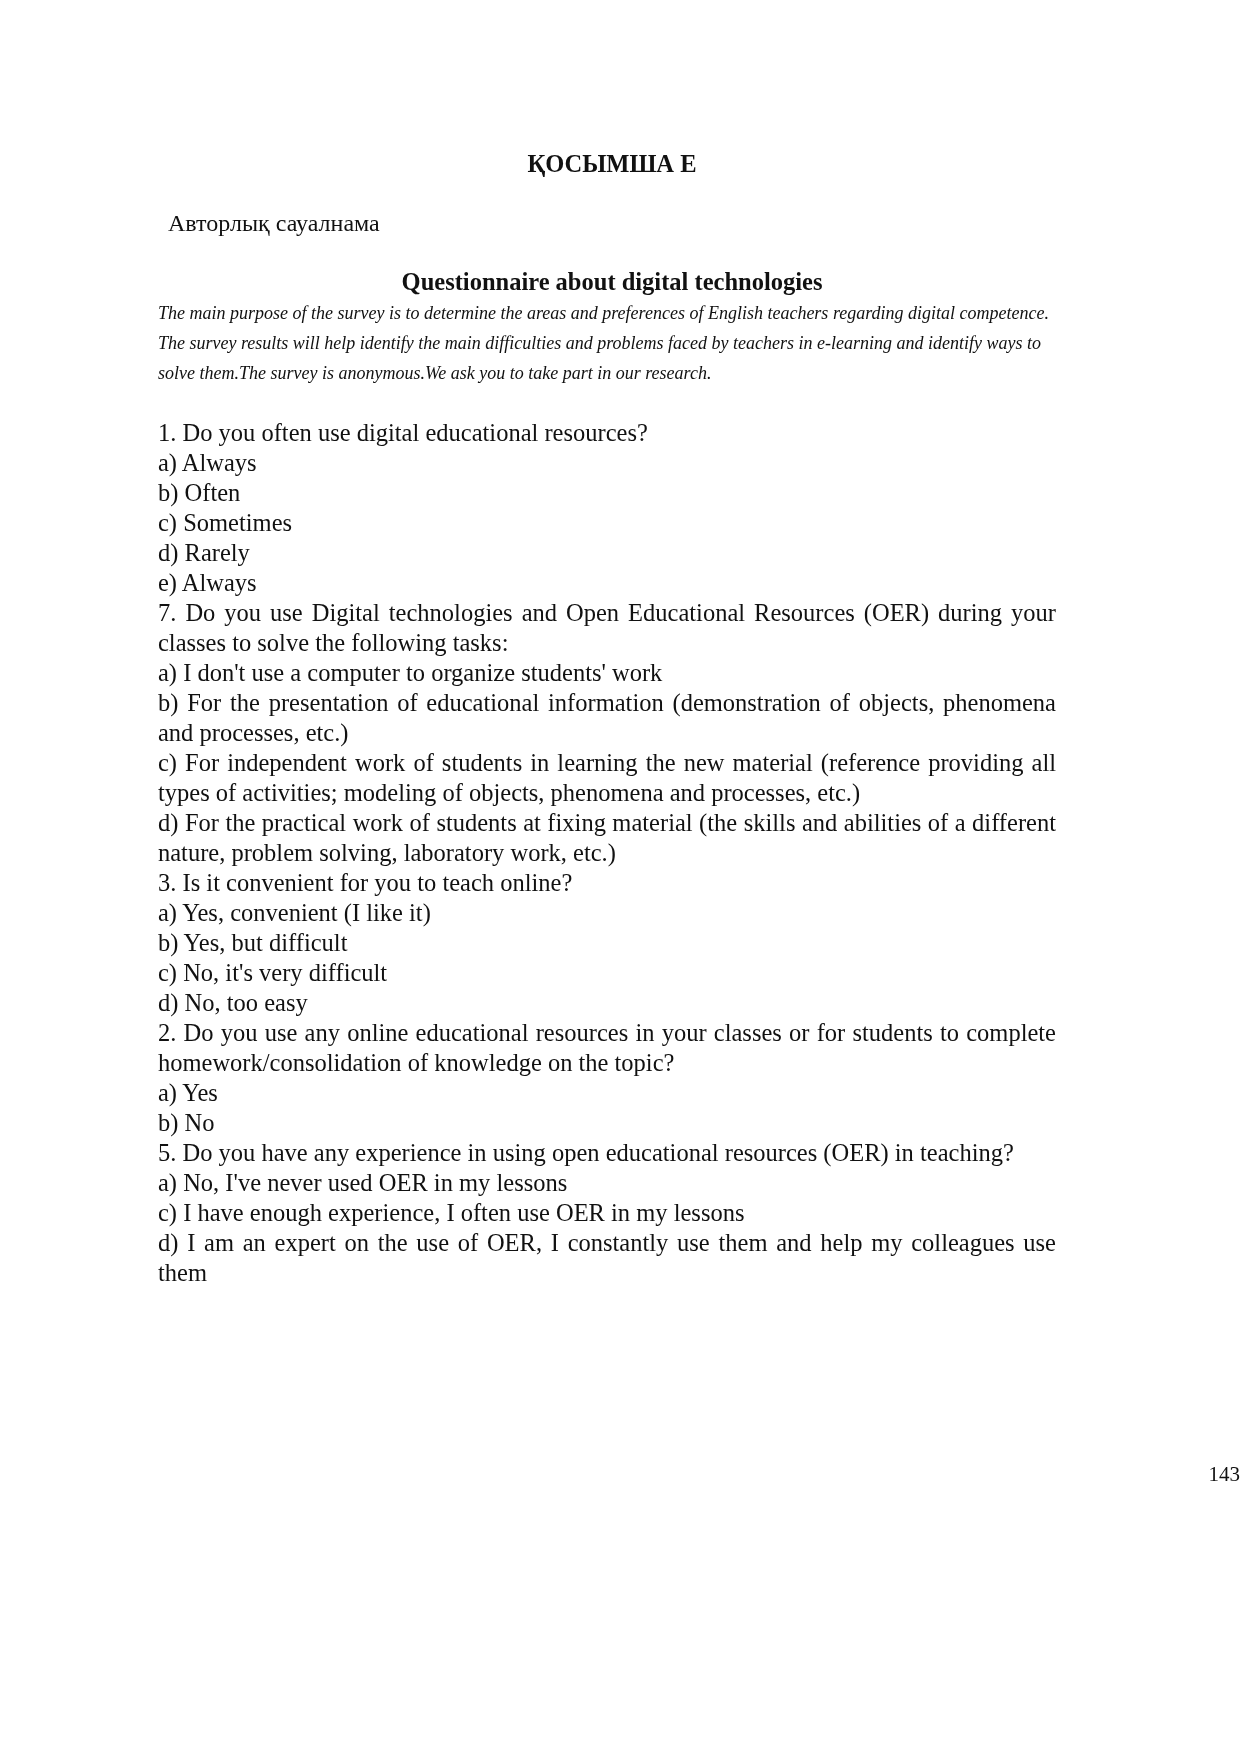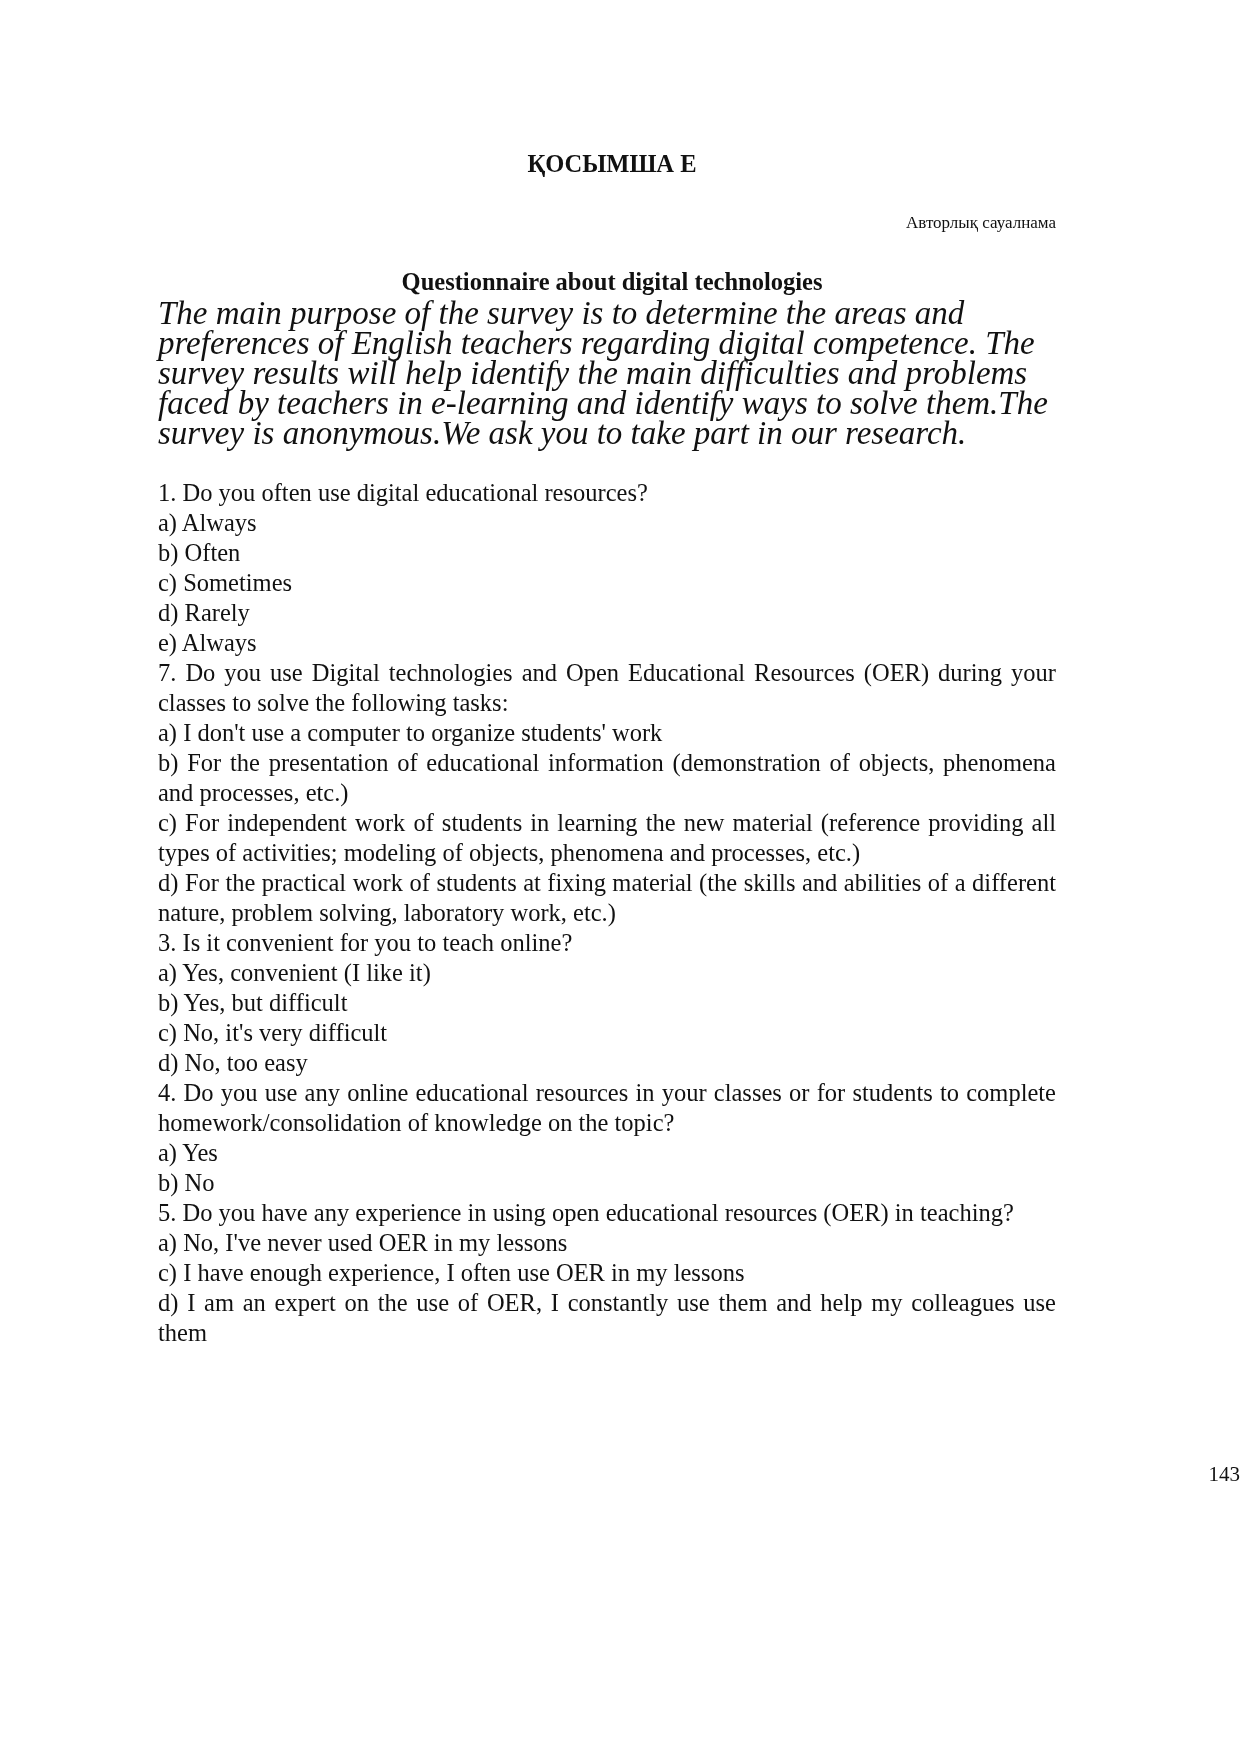--- a/index.html
+++ b/index.html
@@ -33,37 +33,37 @@
     }
     .appendix-title {
       text-align: center;
       font-weight: bold;
       font-size: 24.5px;
       line-height: 30px;
       margin: 5px 0 0 0;
       padding-left: 10px;
     }
     .author-subtitle {
-      text-align: right;
-      font-size: 17px;
+      text-align: left;
+      font-size: 24px;
       line-height: 30px;
       margin: 29px 0 0 0;
       padding-left: 10px;
     }
     .q-title {
       text-align: center;
       font-weight: bold;
       font-size: 24.5px;
       line-height: 30px;
       margin: 29px 0 1px 0;
       padding-left: 10px;
     }
     .intro {
       font-style: italic;
-      font-size: 33px;
+      font-size: 18px;
       line-height: 30px;
       margin: 0;
     }
     .spacer {
       height: 30px;
     }
     .question, .option {
       margin: 0;
       text-align: justify;
       font-size: 24.5px;
@@ -111,21 +111,21 @@
 
     <div class="question-block">
       <p class="question">3. Is it convenient for you to teach online?</p>
       <p class="option">a) Yes, convenient (I like it)</p>
       <p class="option">b) Yes, but difficult</p>
       <p class="option">c) No, it's very difficult</p>
       <p class="option">d) No, too easy</p>
     </div>
 
     <div class="question-block">
-      <p class="question">4. Do you use any online educational resources in your classes or for students to complete homework/consolidation of knowledge on the topic?</p>
+      <p class="question">2. Do you use any online educational resources in your classes or for students to complete homework/consolidation of knowledge on the topic?</p>
       <p class="option">a) Yes</p>
       <p class="option">b) No</p>
     </div>
 
     <div class="question-block">
       <p class="question">5. Do you have any experience in using open educational resources (OER) in teaching?</p>
       <p class="option">a) No, I've never used OER in my lessons</p>
       <p class="option">c) I have enough experience, I often use OER in my lessons</p>
       <p class="option">d) I am an expert on the use of OER, I constantly use them and help my colleagues use them</p>
     </div>

